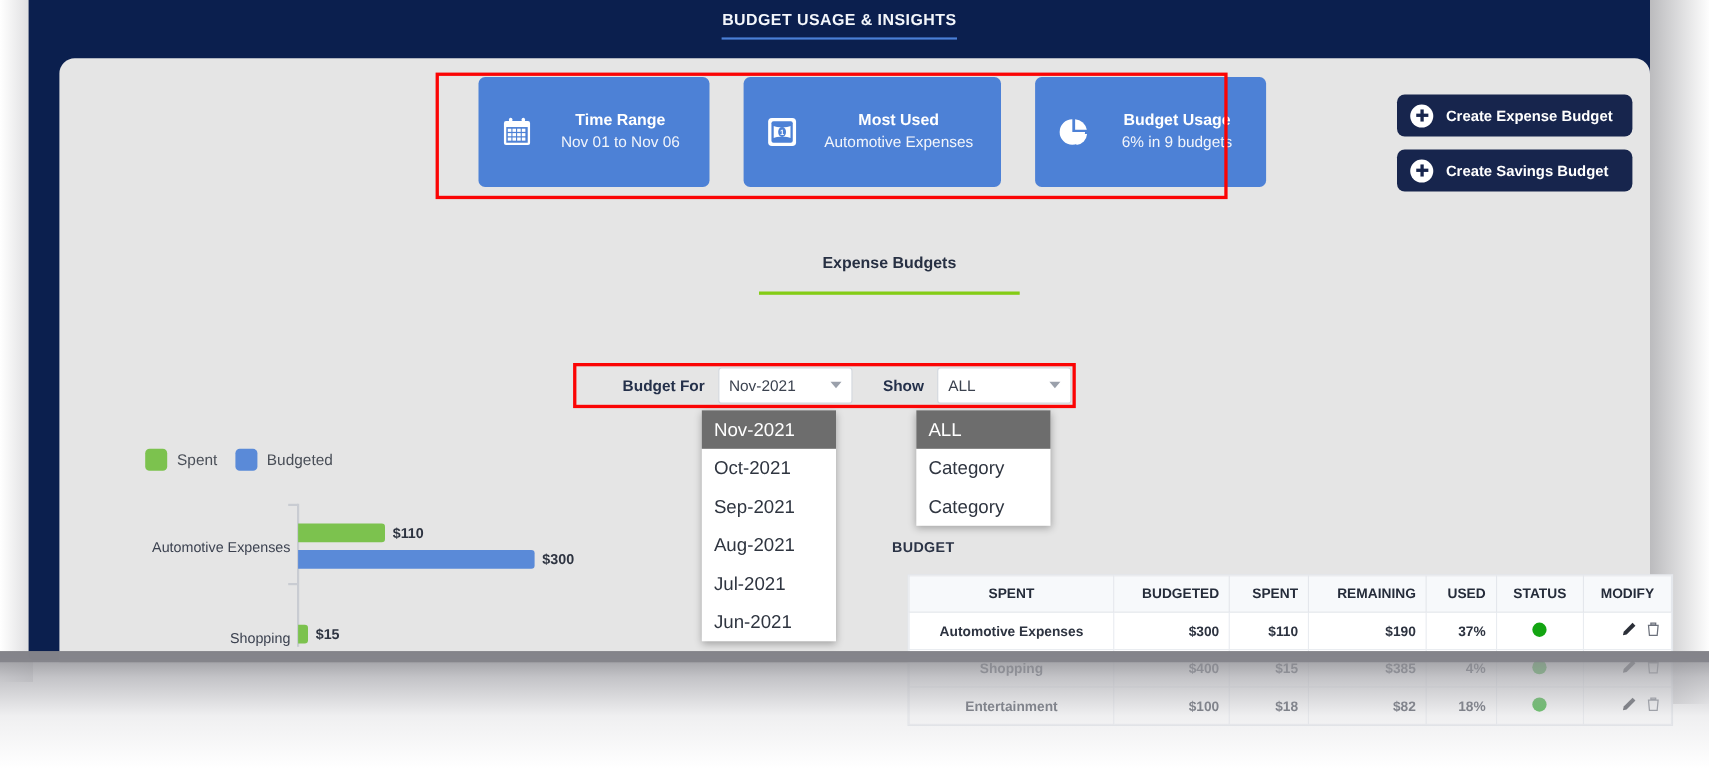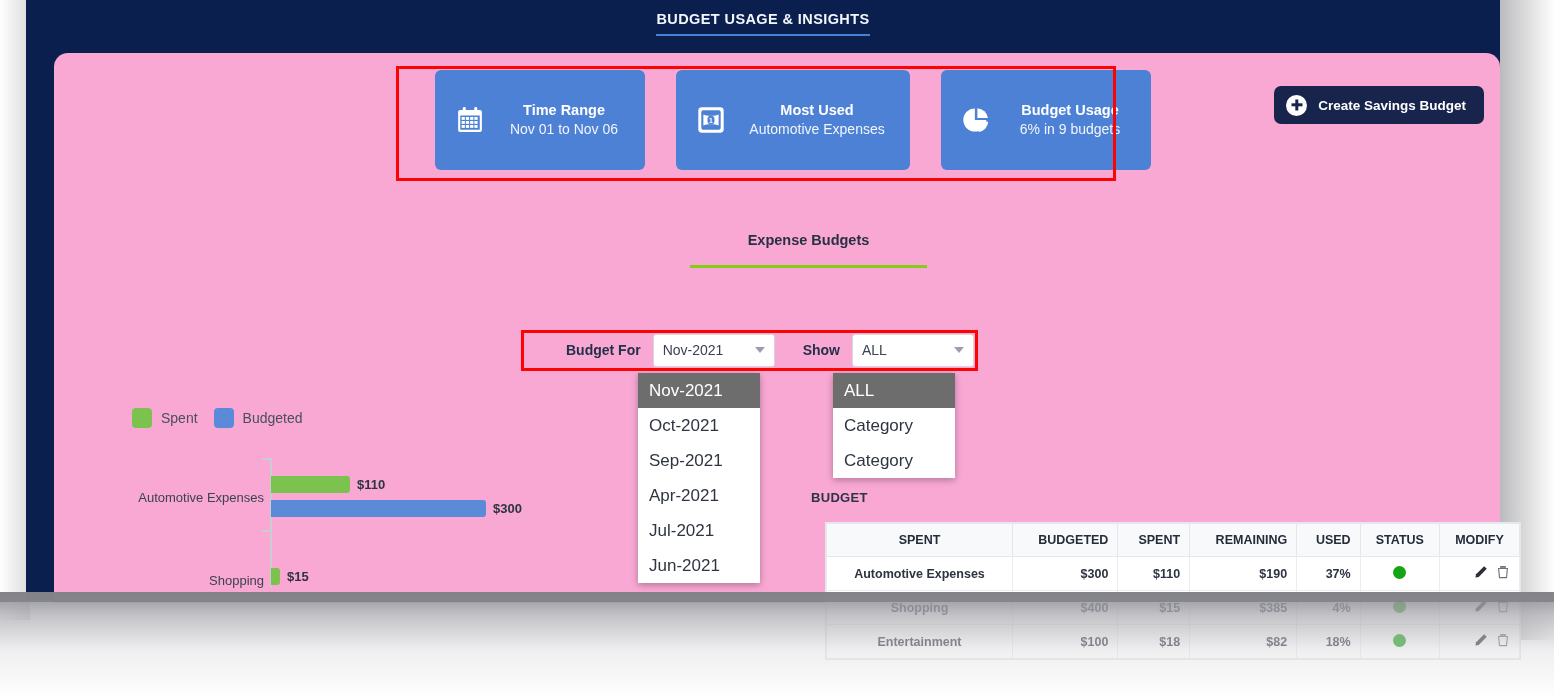--- a/index.html
+++ b/index.html
@@ -72,21 +72,21 @@
     border-bottom: 2.5px solid #4a7fd6;
   }
 
   
   .card {
     position: absolute;
     left: 28px;
     top: 53px;
     width: 1446px;
     height: 550px;
-    background: #f9a8d4;
+    background: #e5e5e5;
     border-radius: 14px 14px 0 0;
     overflow: visible;
   }
 
   
   .tiles {
     position: absolute;
     left: 381px;
     top: 17px;
     display: flex;
@@ -453,20 +453,24 @@
           </div>
           <div class="tile-text">
             <div class="tile-label">Budget Usage</div>
             <div class="tile-value">6% in 9 budgets</div>
           </div>
         </div>
 
       </div>
 
       <div class="actions">
+        <button class="action-btn">
+          <span class="plus-circle"></span>
+          <span>Create Expense Budget</span>
+        </button>
         <button class="action-btn">
           <span class="plus-circle"></span>
           <span>Create Savings Budget</span>
         </button>
       </div>
 
       <div class="section-tab">
         <span class="section-tab-label">Expense Budgets</span>
       </div>
 
@@ -600,21 +604,21 @@
         </tbody>
       </table>
 
     </div>
   </div>
 
   <div class="dropdown dd-month">
     <div class="dd-item selected">Nov-2021</div>
     <div class="dd-item">Oct-2021</div>
     <div class="dd-item">Sep-2021</div>
-    <div class="dd-item">Apr-2021</div>
+    <div class="dd-item">Aug-2021</div>
     <div class="dd-item">Jul-2021</div>
     <div class="dd-item">Jun-2021</div>
   </div>
 
   <div class="dropdown dd-show">
     <div class="dd-item selected">ALL</div>
     <div class="dd-item">Category</div>
     <div class="dd-item">Category</div>
   </div>
 

